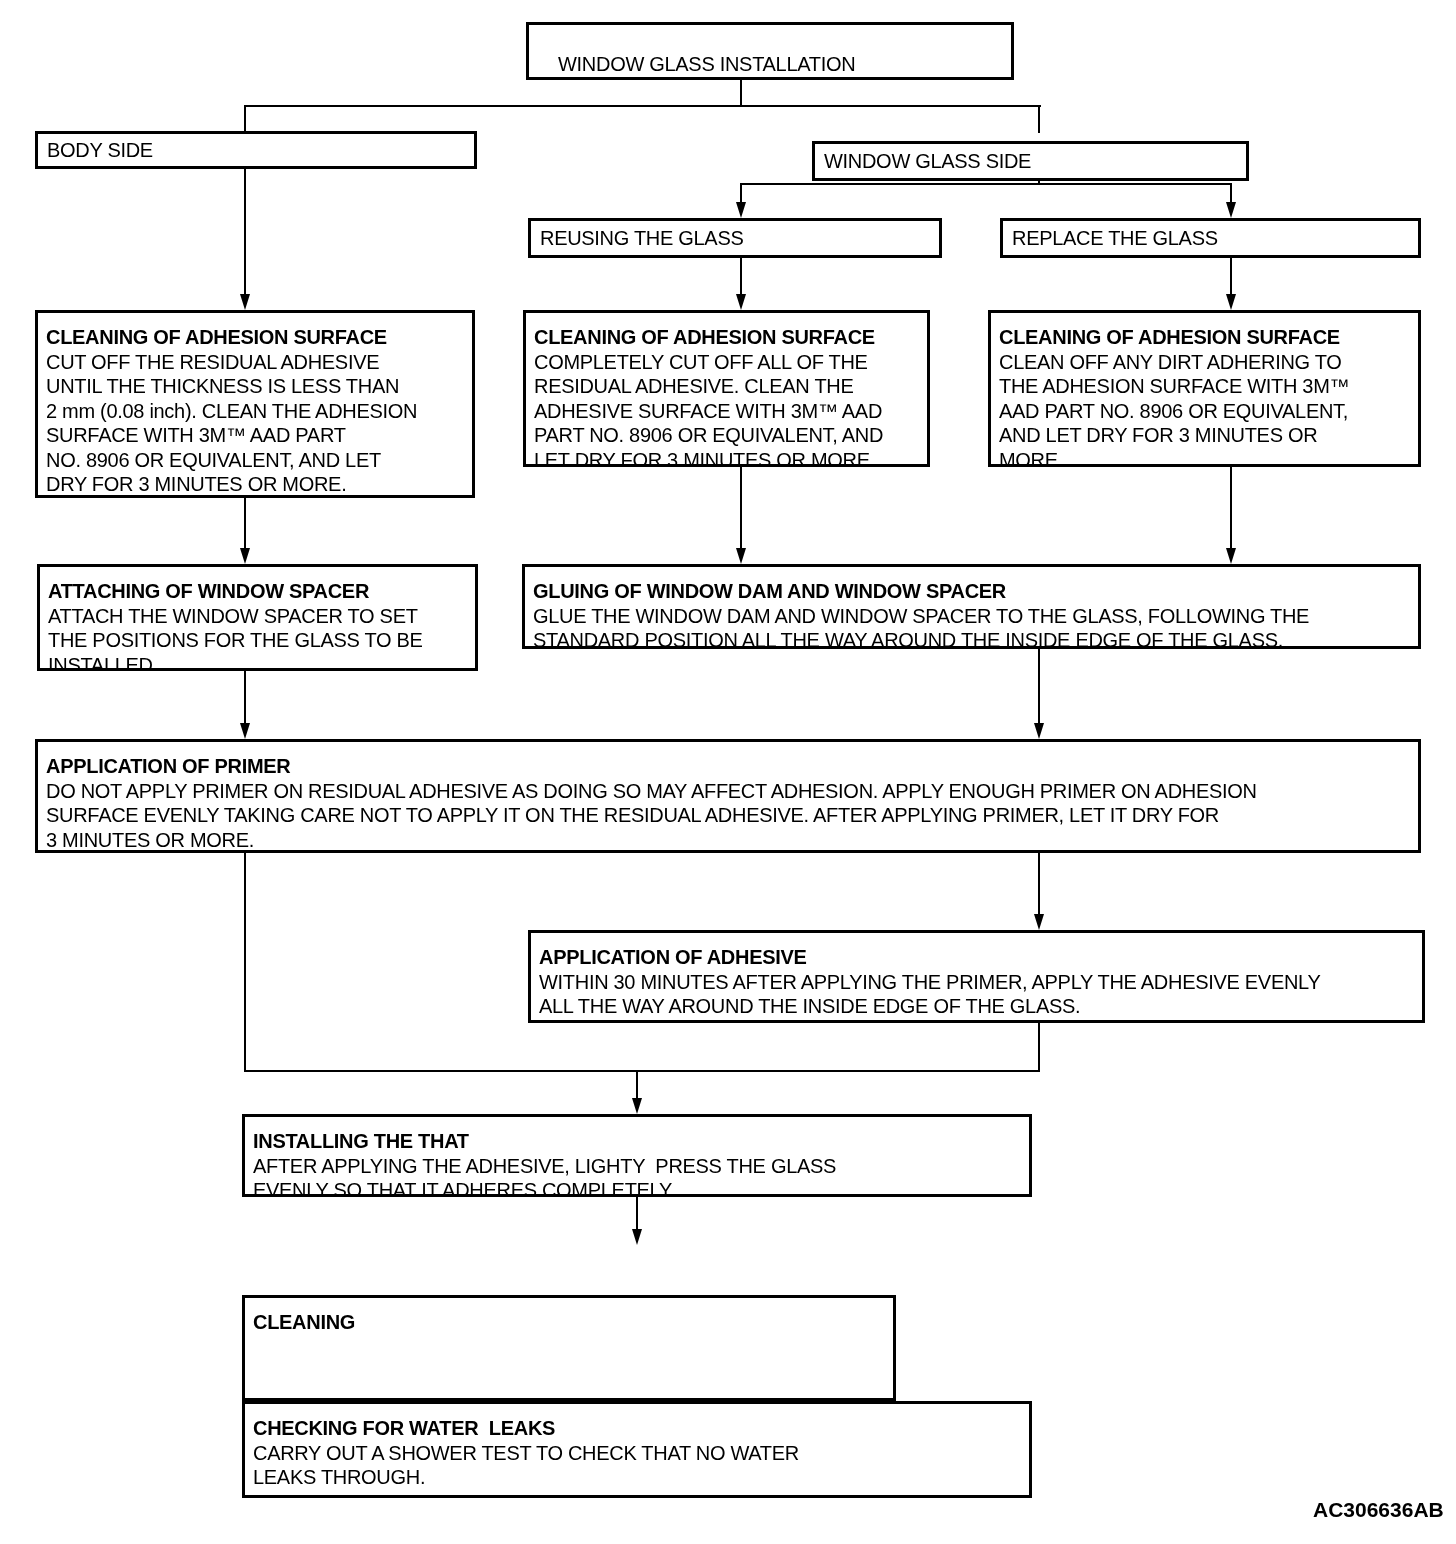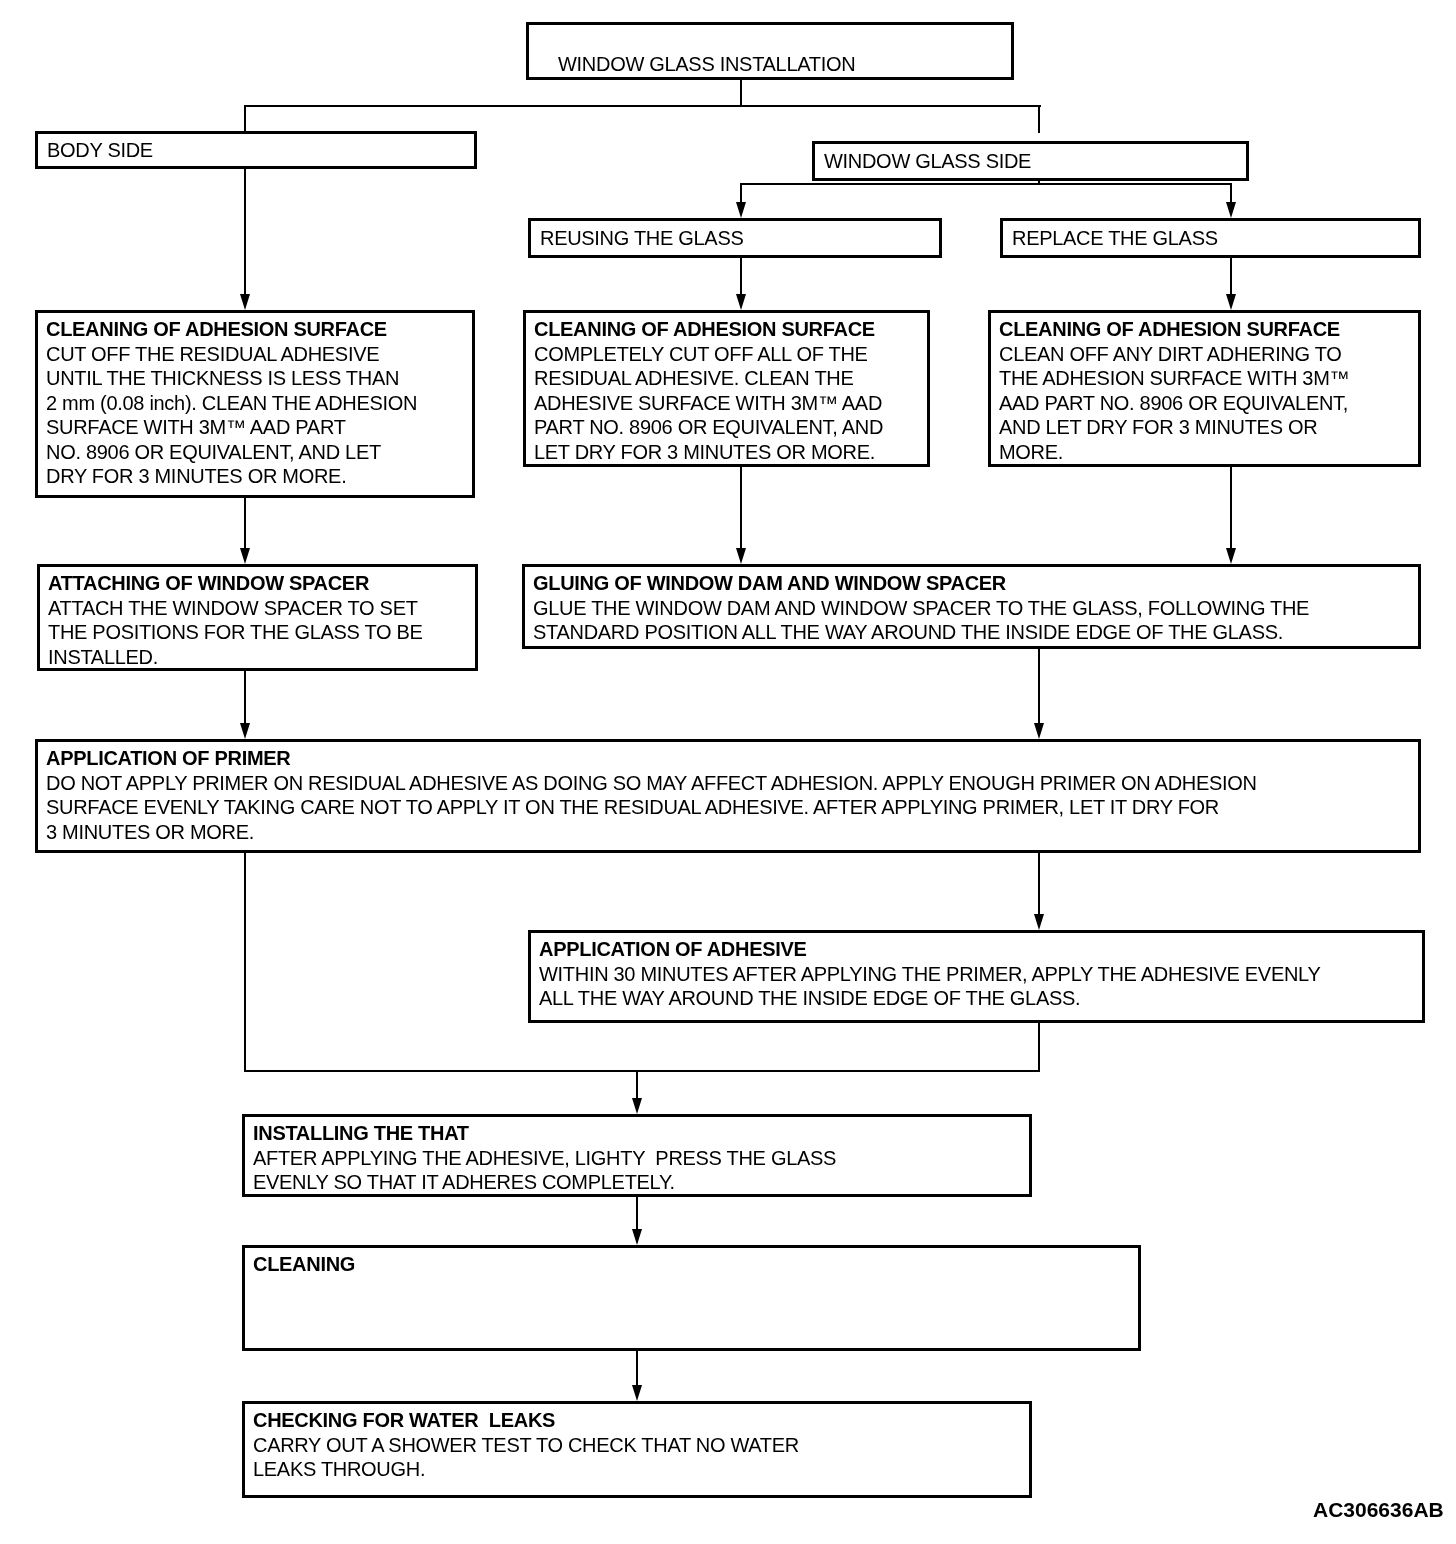--- a/index.html
+++ b/index.html
@@ -5,21 +5,21 @@
   html,body{margin:0;padding:0;background:#fff;}
   .canvas{
     position:relative;width:1456px;height:1544px;background:#ffffff;
     font-family:"Liberation Sans", sans-serif;color:#000;
     letter-spacing:-0.3px;
   }
   .node{
     position:absolute;box-sizing:border-box;border:3px solid #000;background:#fff;
     font-size:20px;line-height:24.5px;overflow:hidden;
   }
-  .node.step{padding:4px 8px 0 8px;}
+  .node.step{padding:12px 8px 0 8px;}
   .node.label{display:flex;align-items:center;padding:0 9px;}
   .node.multiline{padding:2px 8px 0 8px;white-space:pre;}
   .hd{font-weight:bold;white-space:pre;}
   .bd{white-space:pre;}
   .line{position:absolute;background:#000;}
   .arrow{
     position:absolute;width:0;height:0;
     border-left:5px solid transparent;border-right:5px solid transparent;
     border-top:16px solid #000;
   }
@@ -153,21 +153,21 @@
     <div class="bd">WITHIN 30 MINUTES AFTER APPLYING THE PRIMER, APPLY THE ADHESIVE EVENLY
 ALL THE WAY AROUND THE INSIDE EDGE OF THE GLASS.</div>
   </div>
 
   <div class="node step" style="left:242px;top:1114px;width:790px;height:83px">
     <div class="hd">INSTALLING THE THAT</div>
     <div class="bd">AFTER APPLYING THE ADHESIVE, LIGHTY  PRESS THE GLASS
 EVENLY SO THAT IT ADHERES COMPLETELY.</div>
   </div>
 
-  <div class="node step" style="left:242px;top:1245px;width:899px;height:106px">
+  <div class="node step" style="left:242px;top:1295px;width:654px;height:106px">
     <div class="hd">CLEANING</div>
   </div>
 
   <div class="node step" style="left:242px;top:1401px;width:790px;height:97px">
     <div class="hd">CHECKING FOR WATER  LEAKS</div>
     <div class="bd">CARRY OUT A SHOWER TEST TO CHECK THAT NO WATER
 LEAKS THROUGH.</div>
   </div>
 
   <div class="figcode" style="left:1313px;top:1498px">AC306636AB</div>

